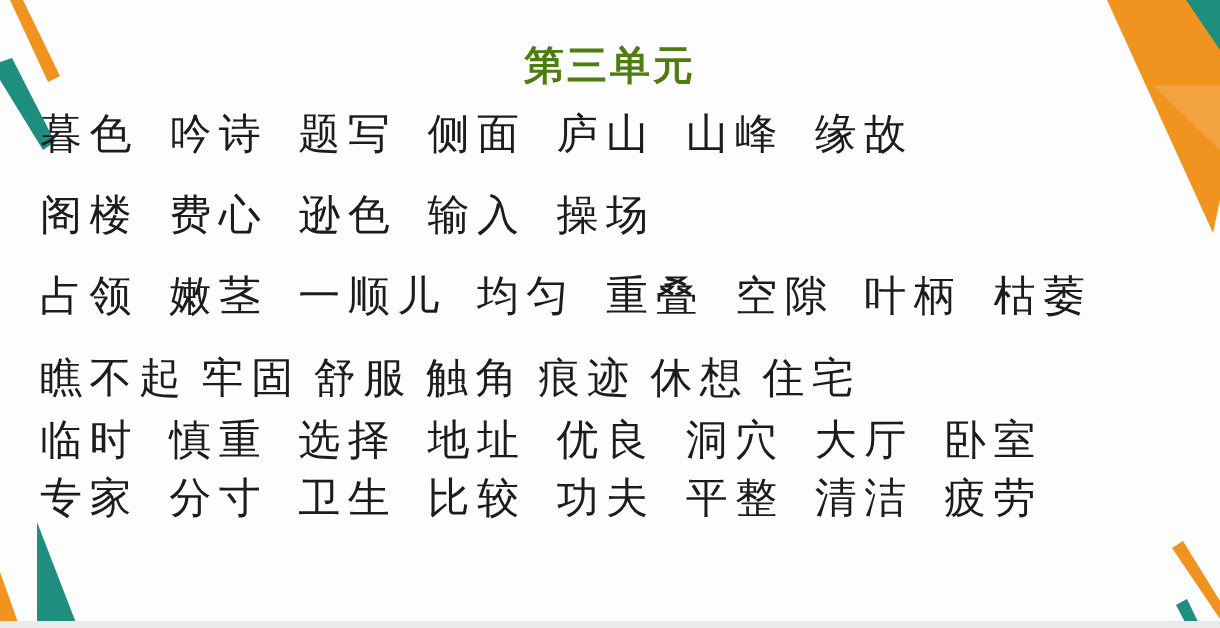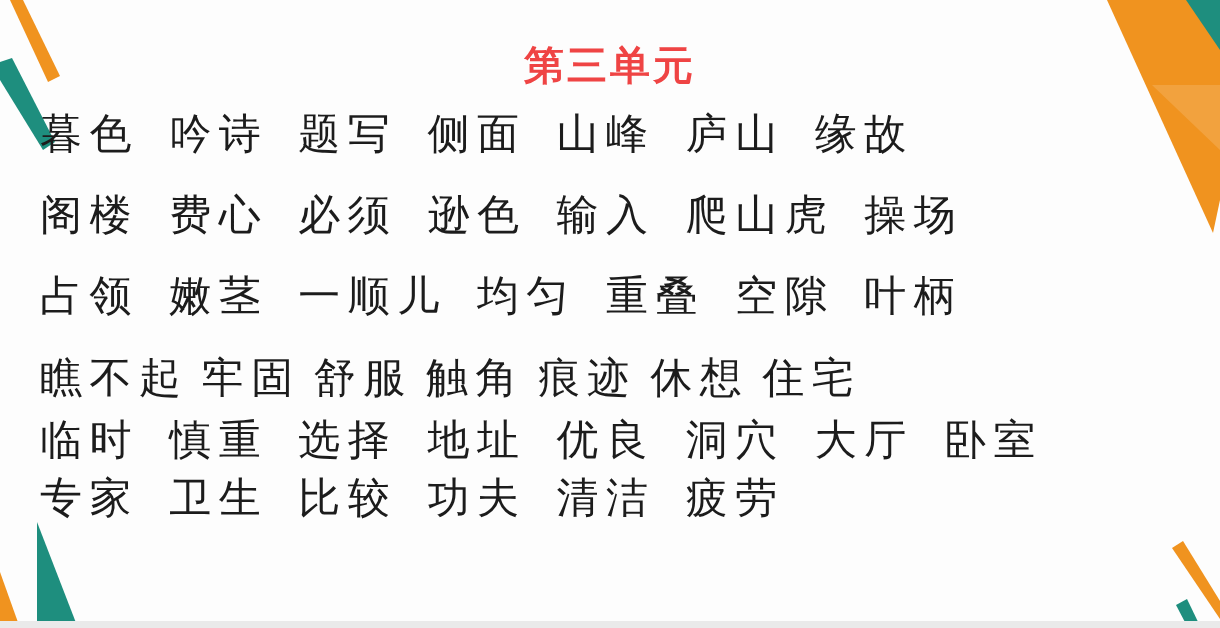--- a/index.html
+++ b/index.html
@@ -6,21 +6,21 @@
   body{
     width:1220px;height:628px;position:relative;overflow:hidden;
     background:#fdfdfd;
     font-family:"Liberation Sans",sans-serif;
   }
   .slide{position:absolute;inset:0;}
   .deco{position:absolute;inset:0;pointer-events:none;}
   .title{
     position:absolute;top:38px;left:0;width:100%;
     text-align:center;
-    font-size:40px;font-weight:bold;color:#ef4444;
+    font-size:40px;font-weight:bold;color:#4d7c0f;
     letter-spacing:3px;
     font-family:"Liberation Sans","DejaVu Sans",sans-serif;
   }
   .word-row{
     position:absolute;left:40px;right:40px;
     display:flex;flex-direction:row;align-items:baseline;
     gap:30px;
     font-family:"DejaVu Serif","Liberation Serif",serif;
     font-size:42px;color:#1c1c1c;
     white-space:nowrap;
@@ -58,41 +58,40 @@
     <polygon points="1176,605 1187,599 1201,628 1188,628" fill="#1E8E7E"></polygon>
   </svg>
 
   <div class="title">第三单元</div>
 
   <div class="word-row row-1">
       <span class="word">暮色</span>
       <span class="word">吟诗</span>
       <span class="word">题写</span>
       <span class="word">侧面</span>
+      <span class="word">庐山</span>
       <span class="word">山峰</span>
-      <span class="word">庐山</span>
       <span class="word">缘故</span>
     </div>
   <div class="word-row row-2">
       <span class="word">阁楼</span>
       <span class="word">费心</span>
-      <span class="word">必须</span>
       <span class="word">逊色</span>
       <span class="word">输入</span>
-      <span class="word">爬山虎</span>
       <span class="word">操场</span>
     </div>
   <div class="word-row row-3">
       <span class="word">占领</span>
       <span class="word">嫩茎</span>
       <span class="word">一顺儿</span>
       <span class="word">均匀</span>
       <span class="word">重叠</span>
       <span class="word">空隙</span>
       <span class="word">叶柄</span>
+      <span class="word">枯萎</span>
     </div>
   <div class="word-row row-4">
       <span class="word">瞧不起</span>
       <span class="word">牢固</span>
       <span class="word">舒服</span>
       <span class="word">触角</span>
       <span class="word">痕迹</span>
       <span class="word">休想</span>
       <span class="word">住宅</span>
     </div>
@@ -101,21 +100,23 @@
       <span class="word">慎重</span>
       <span class="word">选择</span>
       <span class="word">地址</span>
       <span class="word">优良</span>
       <span class="word">洞穴</span>
       <span class="word">大厅</span>
       <span class="word">卧室</span>
     </div>
   <div class="word-row row-6">
       <span class="word">专家</span>
+      <span class="word">分寸</span>
       <span class="word">卫生</span>
       <span class="word">比较</span>
       <span class="word">功夫</span>
+      <span class="word">平整</span>
       <span class="word">清洁</span>
       <span class="word">疲劳</span>
     </div>
 
   <div class="bottom-strip"></div>
 </div>
 
 </body></html>

